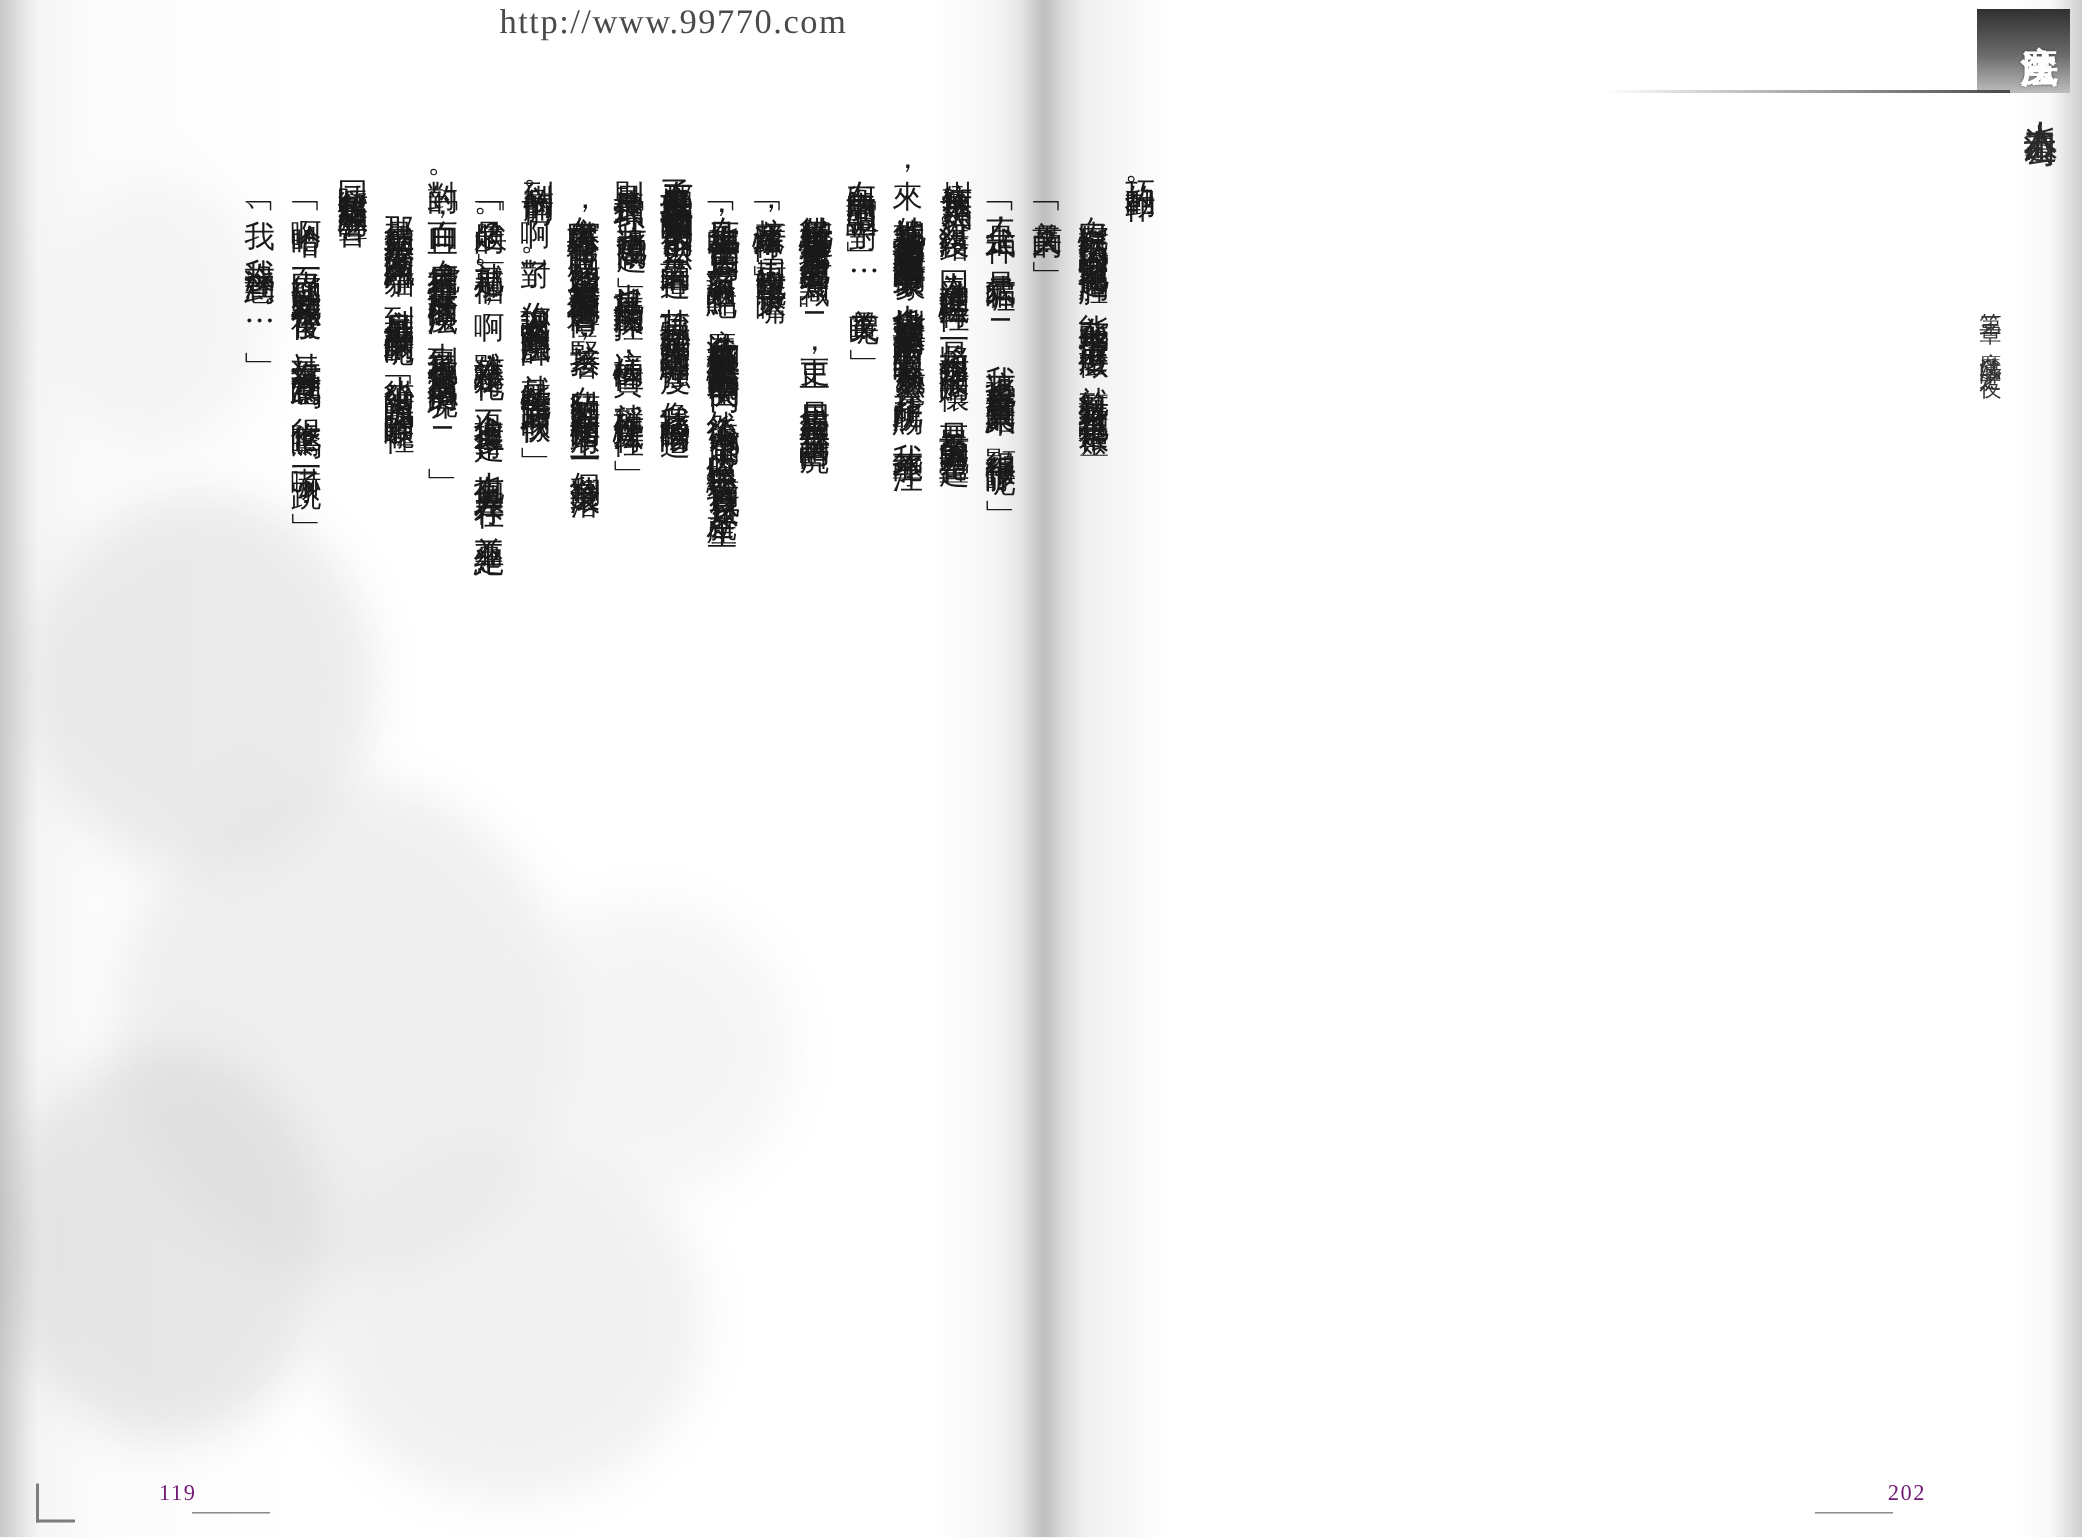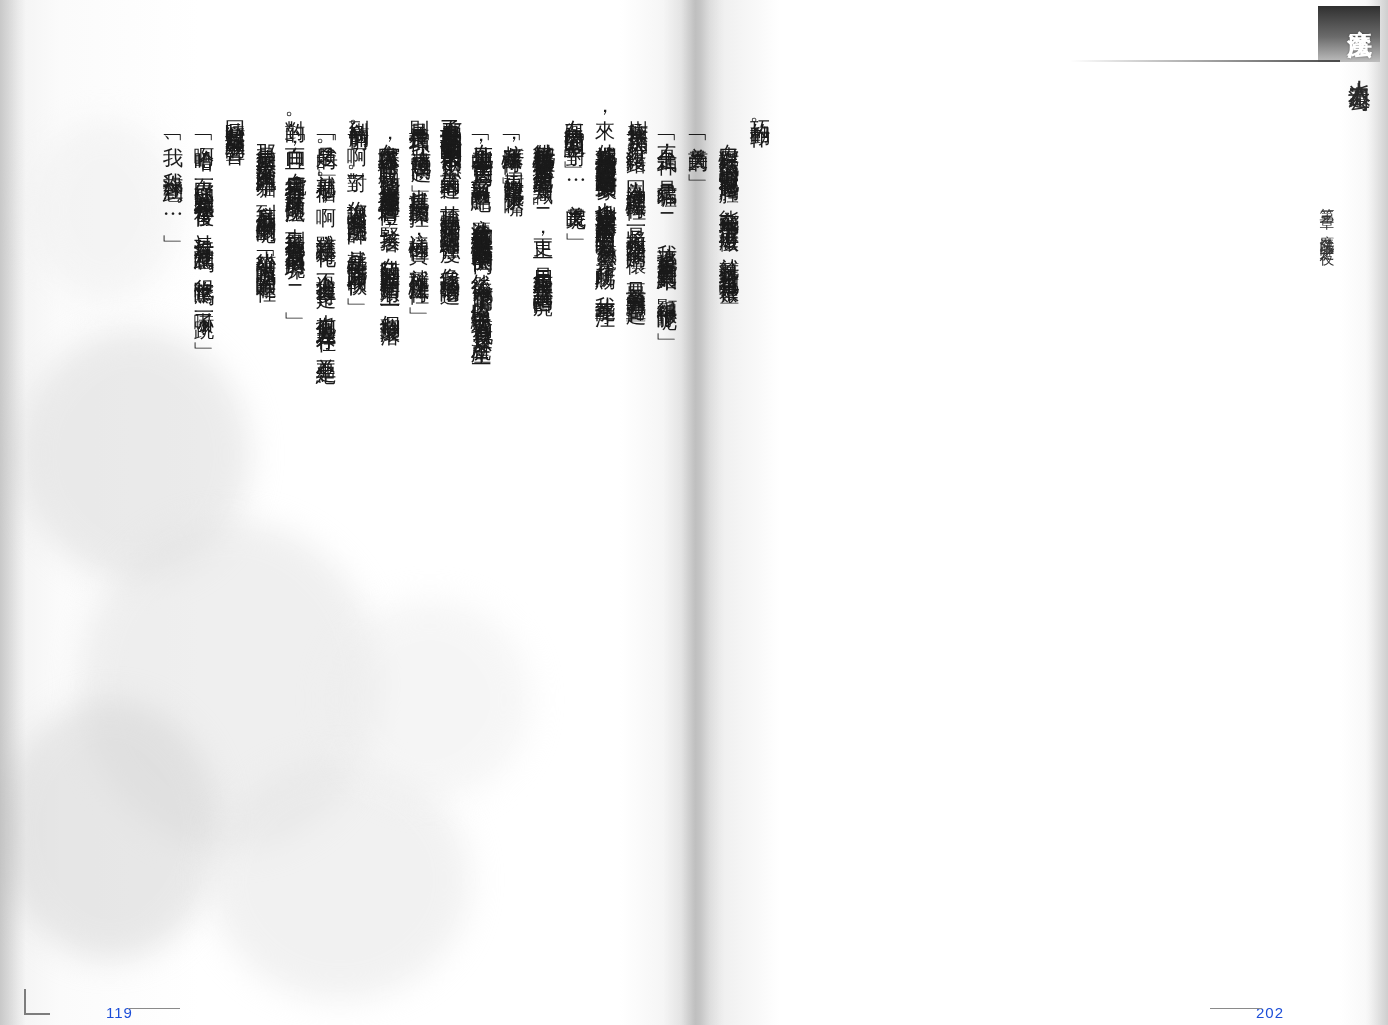--- a/index.html
+++ b/index.html
@@ -158,24 +158,24 @@
     width: 31px;
     height: 100%;
     white-space: nowrap;
     overflow: visible;
   }
   .line.indent { padding-top: 24px; }
 
   
   .folio {
     position: absolute;
-    bottom: 4px;
-    font-family: Liberation Sans, sans-serif;
+    bottom: 20px;
+    font-family: Liberation Serif, serif;
     font-size: 15px;
-    color: #1d4ed8;
+    color: #701a75;
     letter-spacing: 1px;
   }
   .folio-left  { left: 106px; }
   .folio-right { right: 104px; }
   .folio-rule {
     position: absolute;
     bottom: 16px;
     height: 1px;
     background: #8a8a8a;
   }
@@ -199,20 +199,21 @@
   <div class="blotch b1"></div>
   <div class="blotch b2"></div>
   <div class="blotch b3"></div>
   <div class="blotch b4"></div>
   <div class="blotch b5"></div>
   <div class="blotch b6"></div>
   <div class="gutter"></div>
   <div class="edge-left"></div>
   <div class="edge-right"></div>
 
+  <div class="watermark">http://www.99770.com</div>
 
   <div class="runhead-band"></div>
   <div class="runhead-title">魔法</div>
   <div class="runhead-title2">人力派遣公司</div>
   <div class="chapter-rule"></div>
   <div class="runhead-chapter">第三章　魔法師之〈夜〉</div>
 
   <div class="col-wrap" id="right-page-text">
     <div class="line">樹依舊茫然失神。</div>
     <div class="line indent">他還無法相信自己正在俯瞰的景象。樹瞪大眼睛，赫然察覺。</div>

